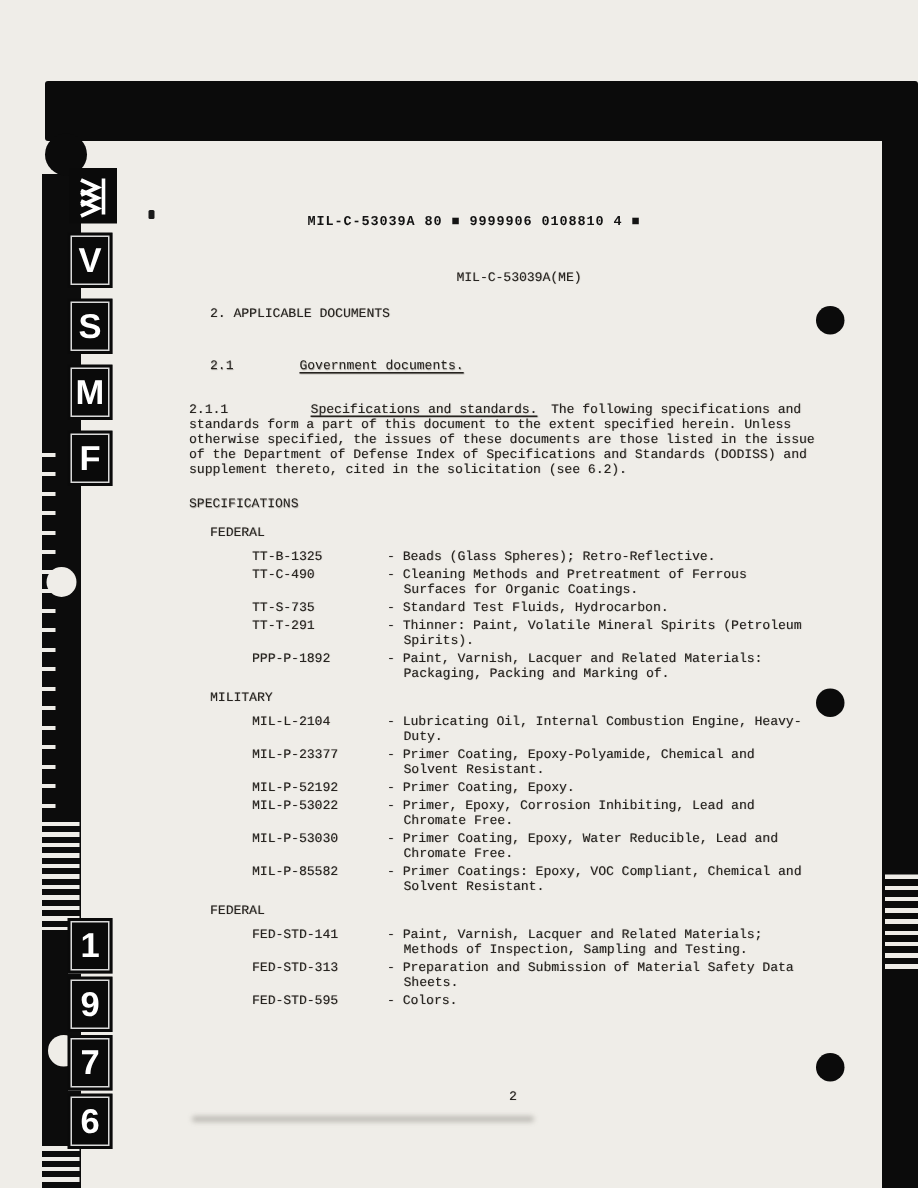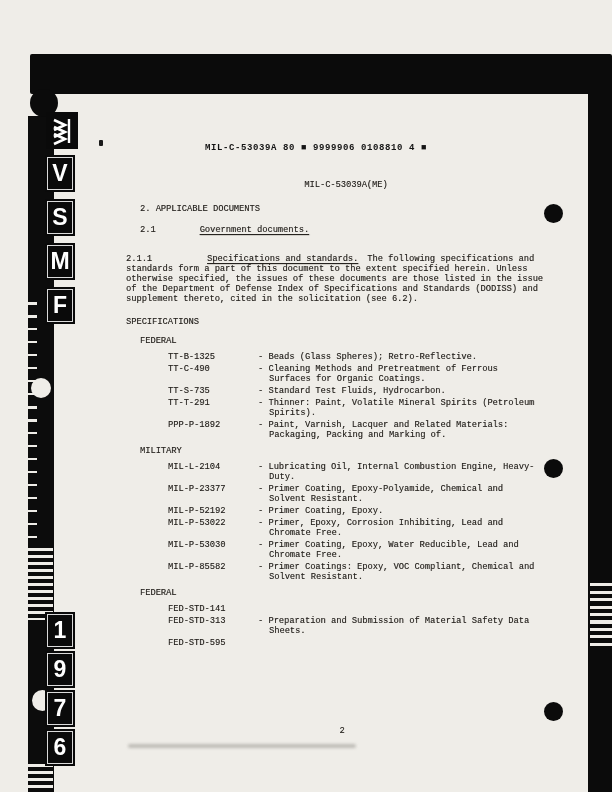--- a/index.html
+++ b/index.html
@@ -47,21 +47,21 @@
     filter:blur(0.4px);
   }
 
   
   .content {
     position:absolute; left:126px; top:180px; width:440px;
     font-size:8.7px; line-height:10px; color:#26231f;
     text-shadow:0.35px 0.35px 0.55px rgba(20,15,10,0.4);
   }
   .doc-id { text-align:center; margin-bottom:14px; }
-  .h-sec  { margin-left:14px; margin-bottom:11px; }
+  .h-sec  { margin-left:14px; margin-bottom:25px; }
   .h-sub  { margin-left:14px; margin-bottom:9px; }
   .para   { margin-bottom:13px; white-space:pre-line; text-indent:14px; }
   .para .num-prefix { margin-right:16px; }
   .para .body-text  { margin-left:9px; }
   .ul { text-decoration:underline; text-underline-offset:1.5px;padding-left:39px; }
   .h-block { margin-bottom:9px; margin-top:2px; }
   .h-indent { margin-left:14px; margin-bottom:6px; }
   .spec-list { margin-left:42px; margin-bottom:6px; }
   .spec-row { display:grid; grid-template-columns:90px 1fr; margin-bottom:2px; }
   .spec-row .desc { white-space:pre-line; padding-left:11px; text-indent:-11px; }
@@ -193,27 +193,30 @@
         <span class="desc">- Primer Coatings: Epoxy, VOC Compliant, Chemical and
 Solvent Resistant.</span>
       </div>
     </div>
 
     <div class="h-indent">FEDERAL</div>
 
     <div class="spec-list">
       <div class="spec-row">
         <span class="code">FED-STD-141</span>
+        <span class="desc">- Paint, Varnish, Lacquer and Related Materials;
+Methods of Inspection, Sampling and Testing.</span>
       </div>
       <div class="spec-row">
         <span class="code">FED-STD-313</span>
         <span class="desc">- Preparation and Submission of Material Safety Data
 Sheets.</span>
       </div>
       <div class="spec-row">
         <span class="code">FED-STD-595</span>
+        <span class="desc">- Colors.</span>
       </div>
     </div>
   </div>
 
   <div class="page-num">2</div>
   <div class="smudge"></div>
 </div>
 
 </body></html>

